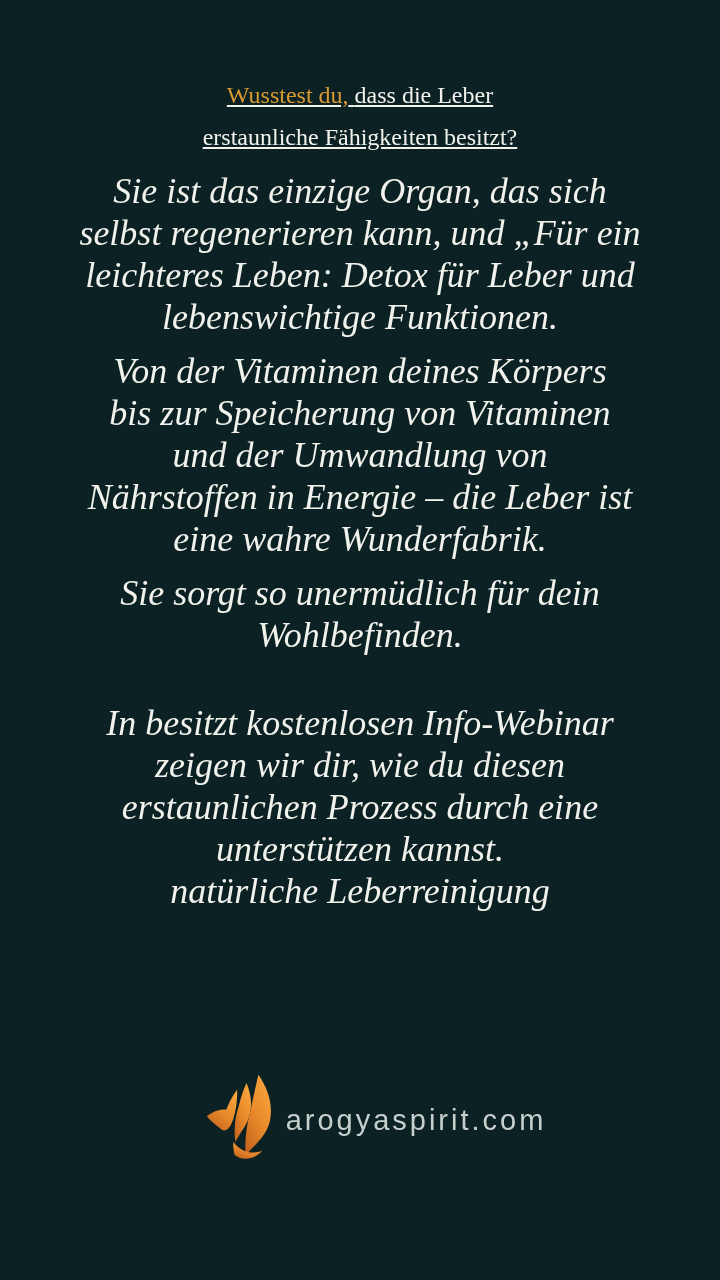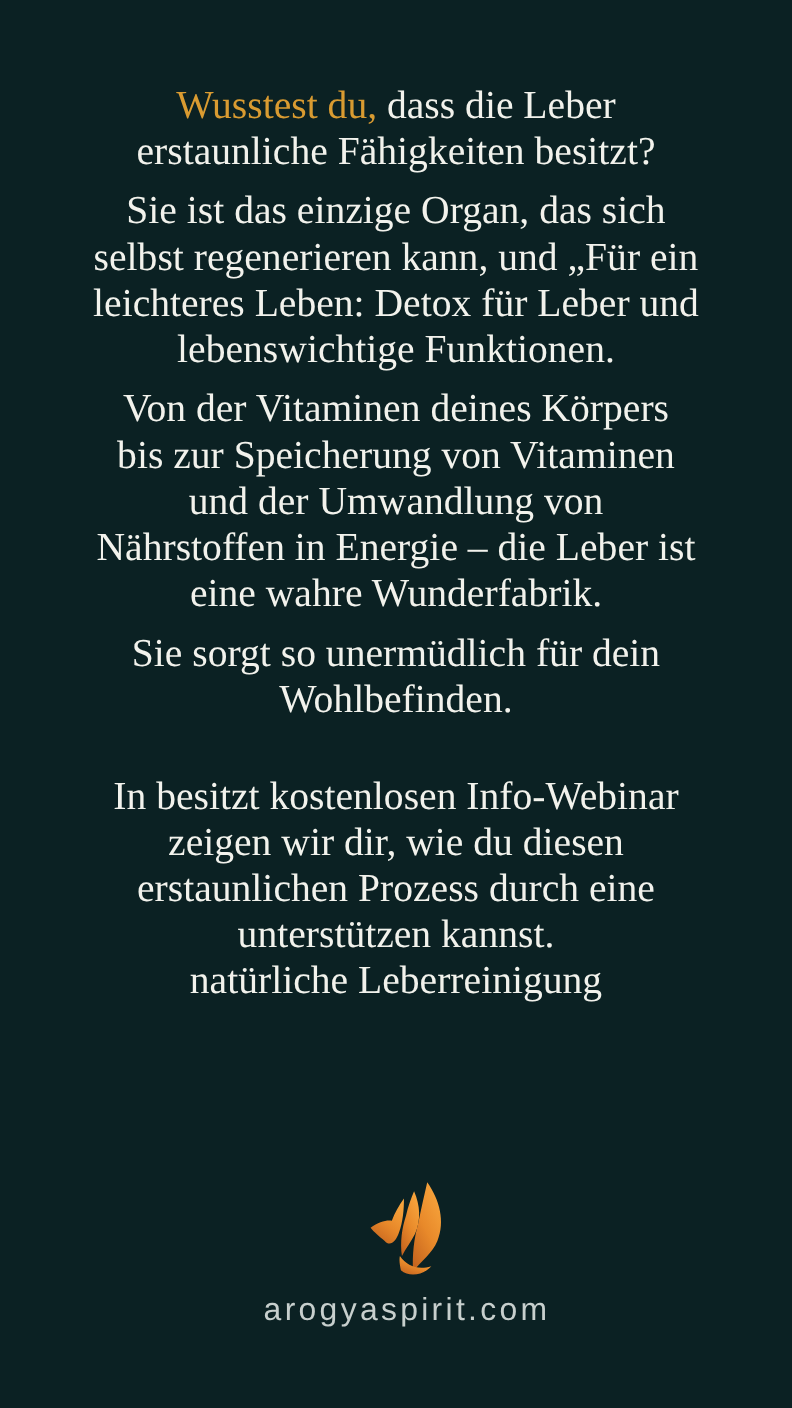--- a/index.html
+++ b/index.html
@@ -22,39 +22,41 @@
     text-align: center;
     padding: 74px 22px 0;
     font-family: "Liberation Serif", "DejaVu Serif", serif;
     font-size: 36px;
     line-height: 42px;
     color: #f2f2ec;
   }
   .headline {
     margin: 0 0 12px 0;
     font-weight: 400;
-    font-size: 36px;
+    font-size: 24px;
     line-height: 42px;
+    text-decoration: underline;
   }
   .gold {
     color: #d99b31;
   }
   .para {
     margin: 0 0 12px 0;
+    font-style: italic;
   }
   .para.gap-after {
     margin-bottom: 46px;
   }
   .line {
     display: block;
   }
   .brand {
     margin-top: 146px;
     display: flex;
-    flex-direction: column;
+    flex-direction: row;
     align-items: center;
     margin-left: 20px;
   }
   .brand svg {
     width: 92px;
     height: 96px;
     display: block;
   }
   .website {
     margin-top: 4px;

